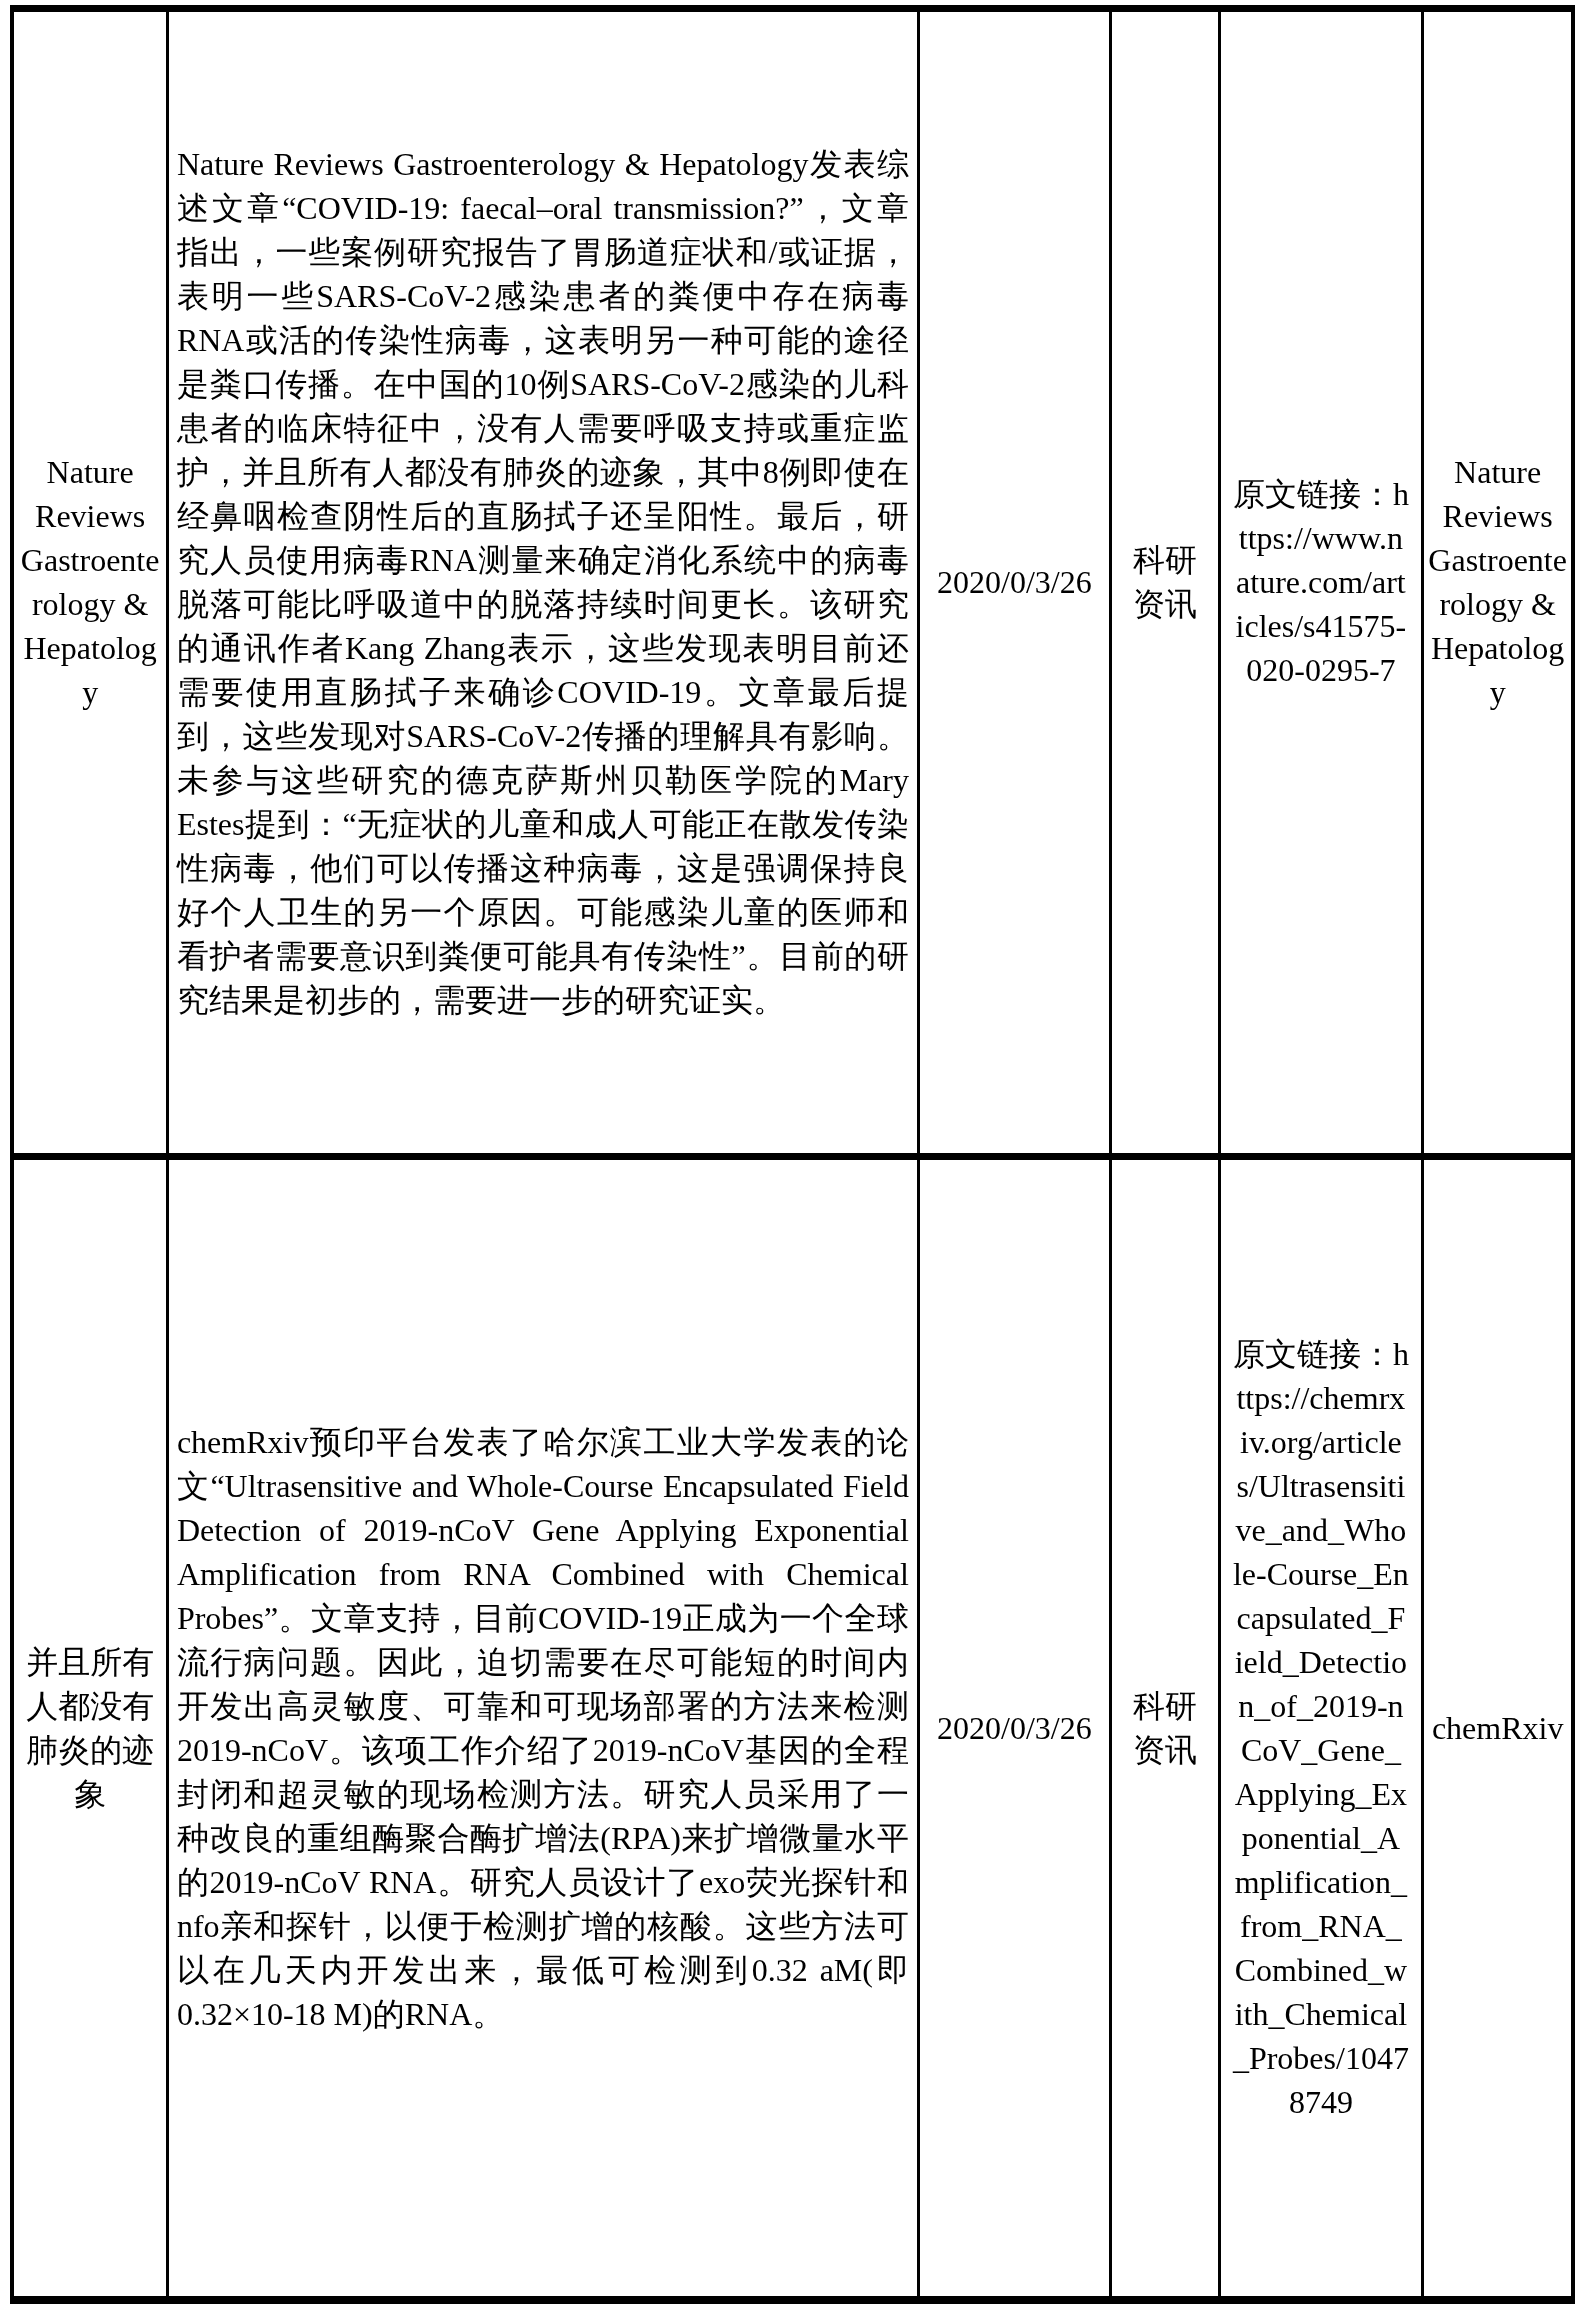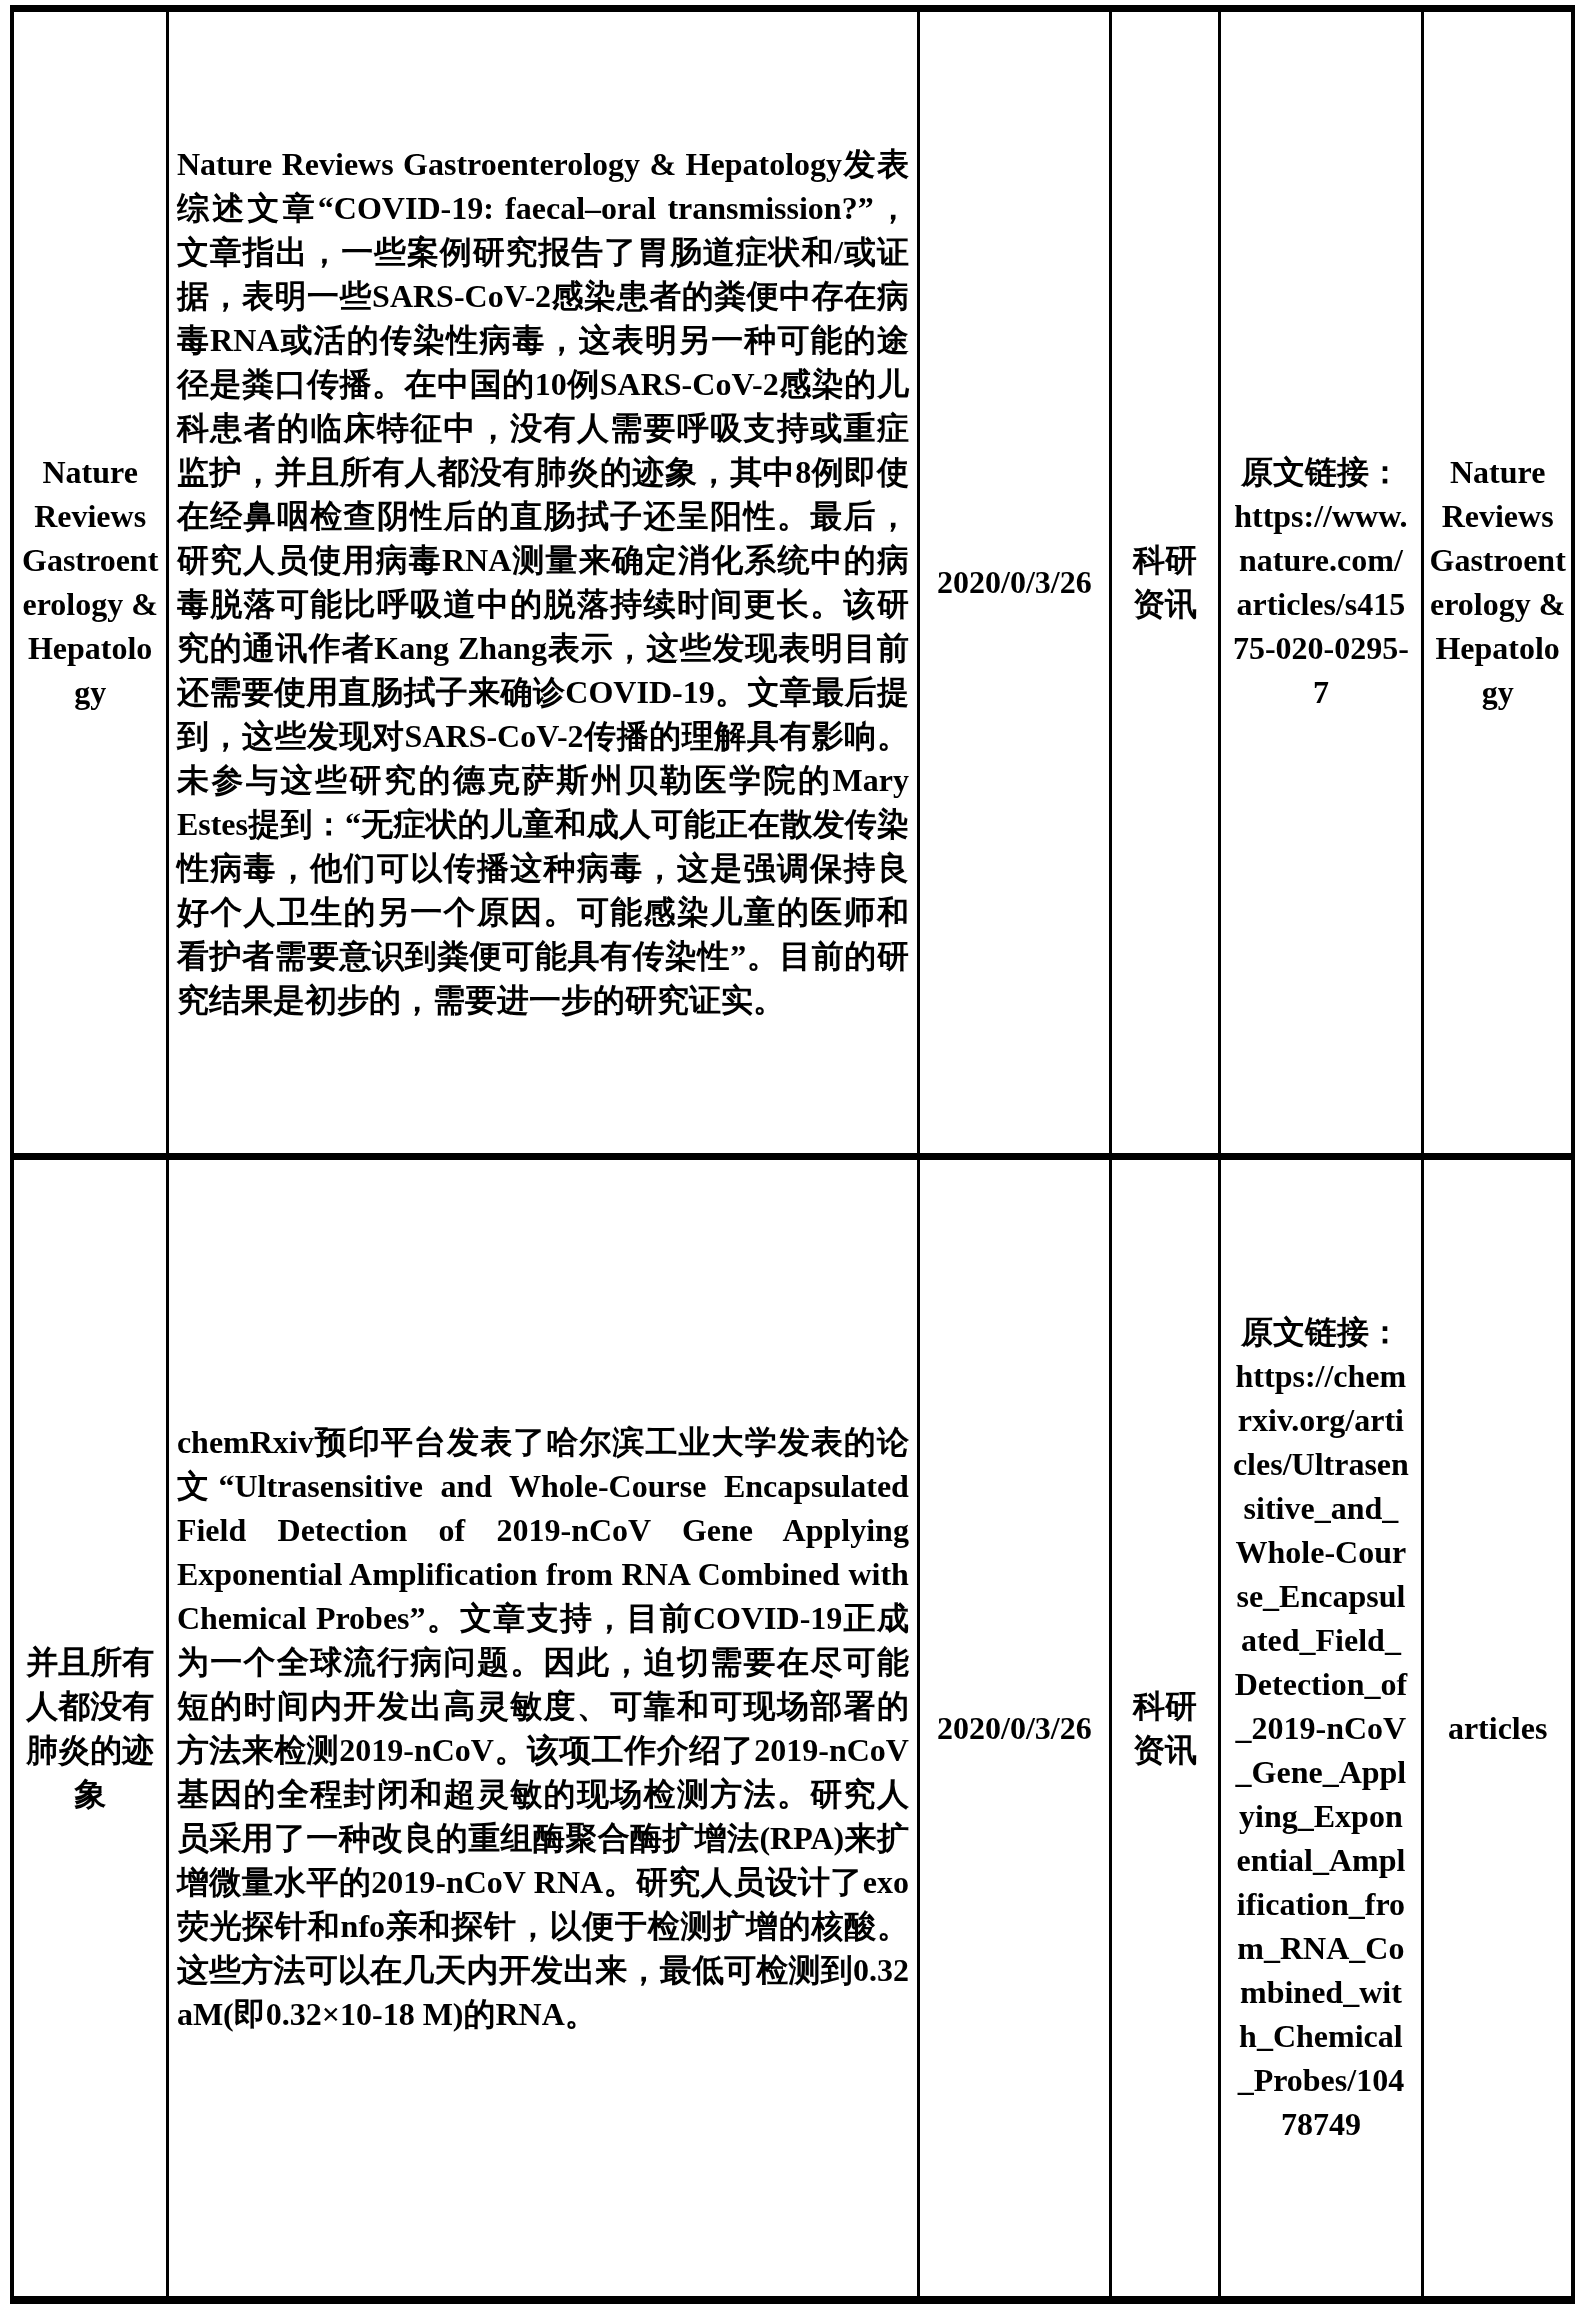--- a/index.html
+++ b/index.html
@@ -36,21 +36,20 @@
 
   td {
     border: 3.2px solid #000000;
     vertical-align: middle;
     text-align: center;
     padding: 3.2px 6.4px;
     font-size: 32px;
     line-height: 44px;
     color: #000000;
     overflow: hidden;
-    font-weight: bold;
   }
   tr.r1 { height: 1148px; }
   tr.r1 td { border-bottom-width: 7.2px; }
 
   td.summary {
     text-align: justify;
     text-justify: inter-ideograph;
     padding: 3.2px 8px;
   }
   td.src {
@@ -110,19 +109,19 @@
         <td class="date">
           <div>2020/0/3/26</div>
         </td>
         <td class="category">
           <div>科研资讯</div>
         </td>
         <td class="link">
           <div><span class="link-label">原文链接：</span><span class="link-url">https://chemrxiv.org/articles/Ultrasensitive_and_Whole-Course_Encapsulated_Field_Detection_of_2019-nCoV_Gene_Applying_Exponential_Amplification_from_RNA_Combined_with_Chemical_Probes/10478749</span></div>
         </td>
         <td class="src-en">
-          <div>articles</div>
+          <div>chemRxiv</div>
         </td>
       </tr>
     </tbody>
   </table>
 </div>
 
 
 </body></html>

